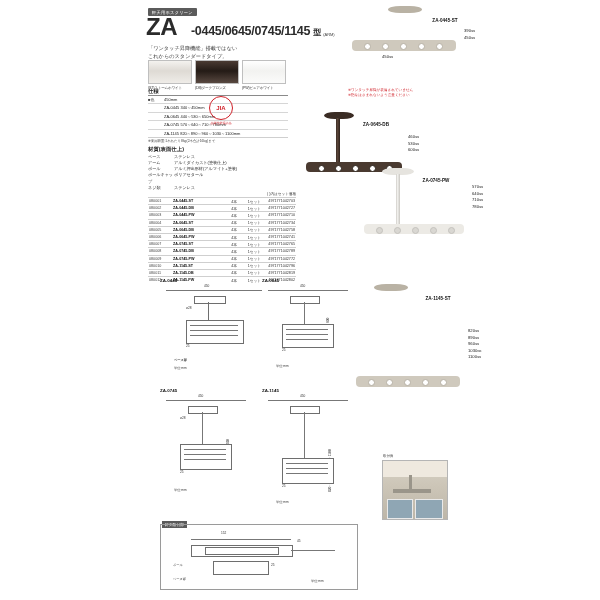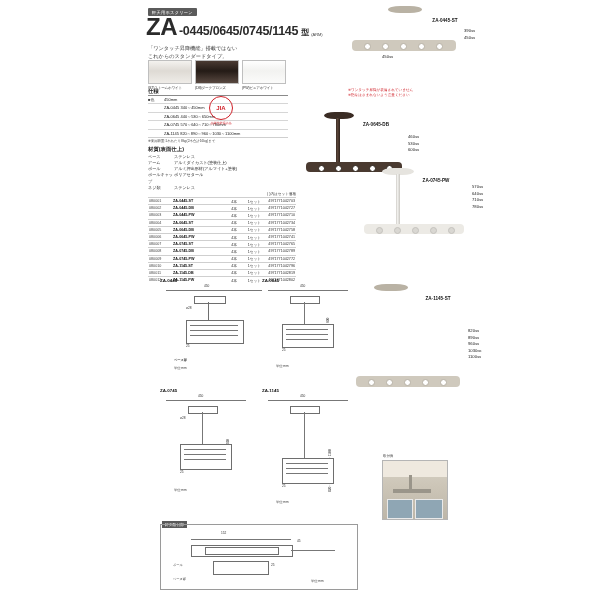--- a/index.html
+++ b/index.html
@@ -14,21 +14,21 @@
   .page{position:absolute;left:0;top:0;width:600px;height:600px;}
 
   
   .brand-tag{
     position:absolute;left:148px;top:8px;
     background:#5b5b5b;color:#fff;font-size:4.2px;
     letter-spacing:.3px;padding:1.5px 4px;border-radius:1px;
   }
   .title-row{position:absolute;left:146px;top:16px;display:flex;align-items:flex-end;}
   .title-za{font-size:24px;font-weight:bold;letter-spacing:-.5px;line-height:.95;}
-  .title-nums{font-size:12.5px;font-weight:bold;margin-left:2px;letter-spacing:-.3px;padding-bottom:1px;}
+  .title-nums{font-size:12.5px;font-weight:bold;margin-left:14px;letter-spacing:-.3px;padding-bottom:1px;}
   .title-kata{font-size:8px;font-weight:bold;margin-left:3px;padding-bottom:1px;}
   .title-sup{font-size:4px;margin-left:2px;padding-bottom:2px;color:#444;}
   .lead{position:absolute;left:148px;top:44px;font-size:5.2px;line-height:1.55;color:#333;}
 
   
   .swatches{position:absolute;left:148px;top:60px;display:flex;gap:3px;}
   .sw{width:44px;}
   .sw .chip{height:22px;border:.5px solid #bfbfbf;}
   .sw .cap{font-size:3.6px;margin-top:1.5px;color:#333;letter-spacing:-.2px;}
   .chip.st{background:linear-gradient(180deg,#f4f2ef 0%,#dedad4 45%,#efece8 100%);}

